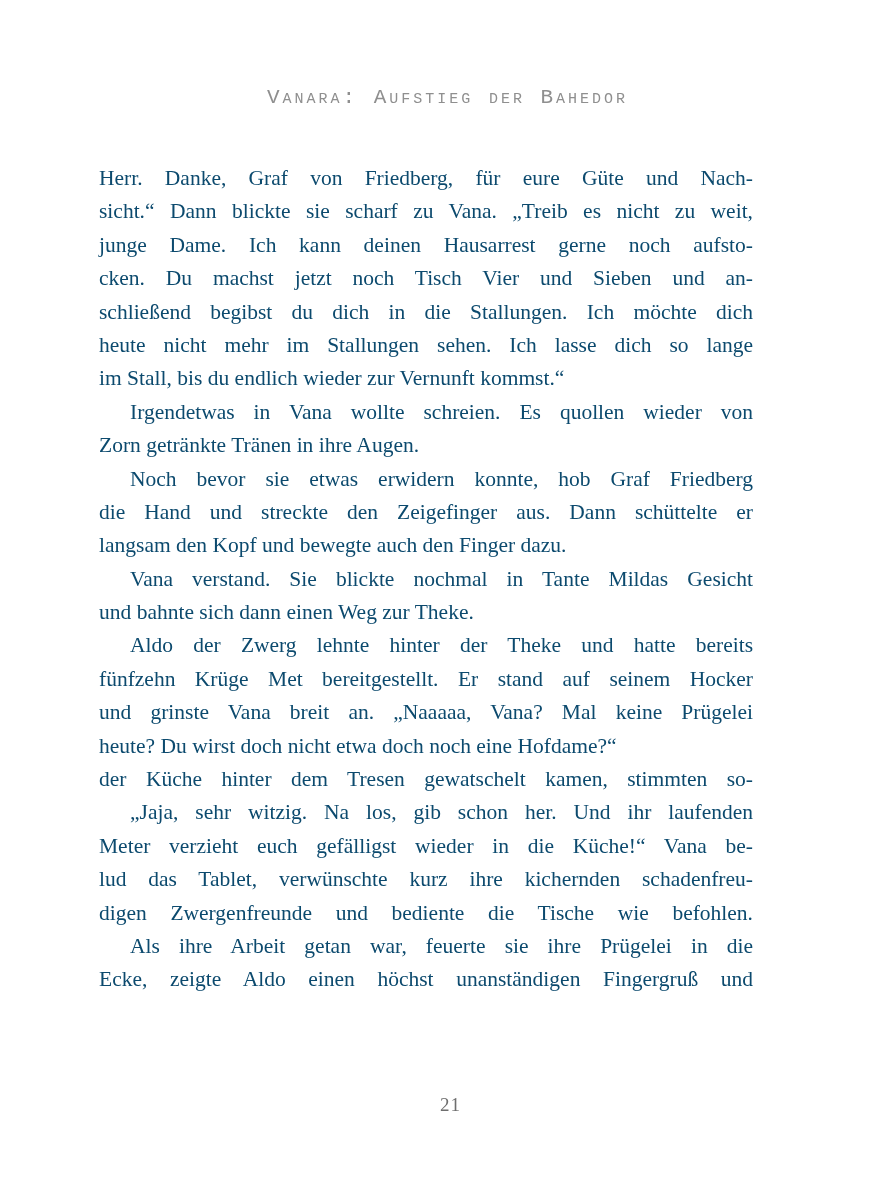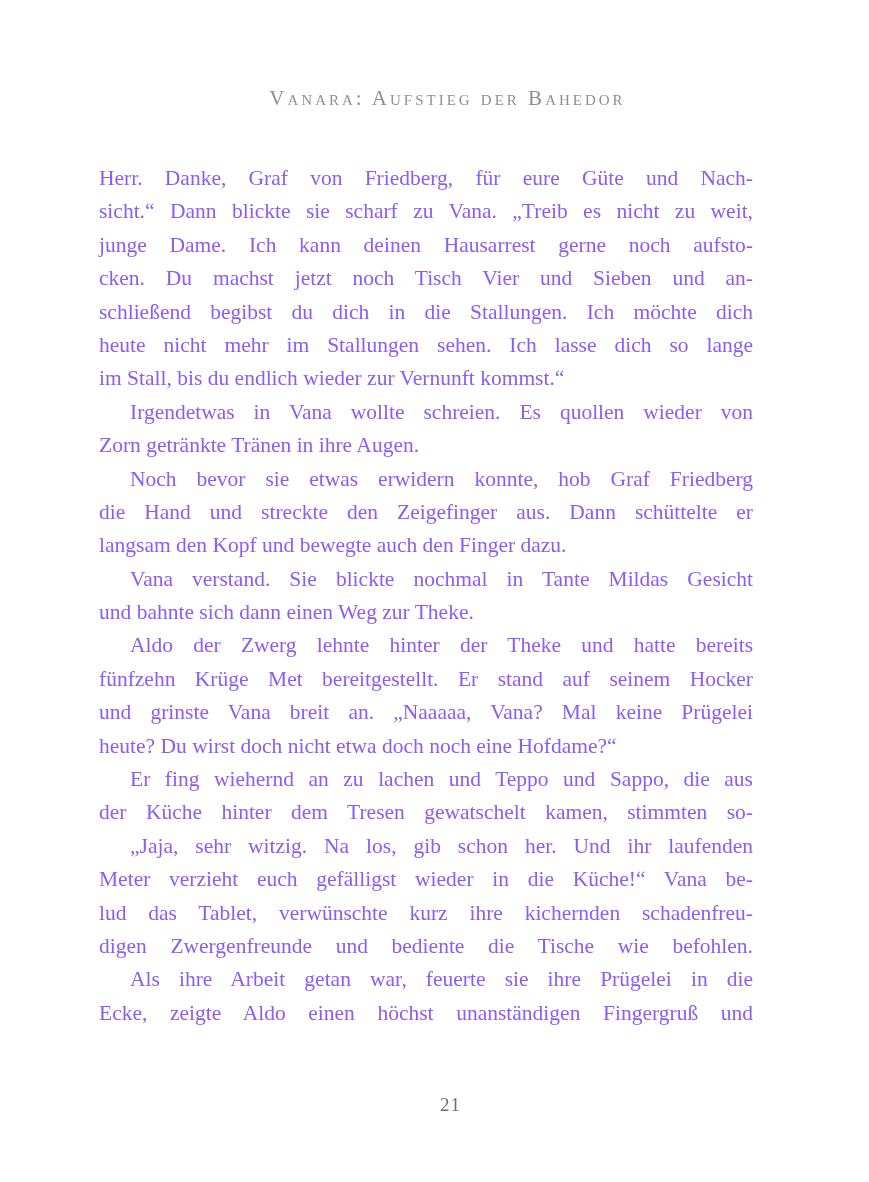--- a/index.html
+++ b/index.html
@@ -17,21 +17,21 @@
   }
   .running-header {
     position: absolute;
     top: 86px;
     left: 0;
     right: 0;
     text-align: center;
     transform: translateX(13px);
   }
   .running-header span {
-    font-family: Liberation Serif, serif;
+    font-family: Liberation Mono, monospace;
     font-variant: small-caps;
     font-size: 21px;
     letter-spacing: 3px;
     color: #8f8f8f;
   }
   .body-text {
     position: absolute;
     top: 162px;
     left: 99px;
     width: 654px;
@@ -70,21 +70,21 @@
 </style>
 </head>
 <body>
 
 <div class="book-page">
 
   <div class="running-header">
     <span style="color: rgb(143, 143, 143);">Vanara: Aufstieg der Bahedor</span>
   </div>
 
-  <div class="body-text" id="body-text" style="color: #8b5cf6;">
+  <div class="body-text" id="body-text" style="color: #0c4a6e;">
       <div class="para">
         <div class="line">Herr. Danke, Graf von Friedberg, für eure Güte und Nach-</div>
         <div class="line">sicht.“ Dann blickte sie scharf zu Vana. „Treib es nicht zu weit,</div>
         <div class="line">junge Dame. Ich kann deinen Hausarrest gerne noch aufsto-</div>
         <div class="line">cken. Du machst jetzt noch Tisch Vier und Sieben und an-</div>
         <div class="line">schließend begibst du dich in die Stallungen. Ich möchte dich</div>
         <div class="line">heute nicht mehr im Stallungen sehen. Ich lasse dich so lange</div>
         <div class="line lastline">im Stall, bis du endlich wieder zur Vernunft kommst.“</div>
       </div>
       <div class="para">
@@ -100,21 +100,20 @@
         <div class="line indented">Vana verstand. Sie blickte nochmal in Tante Mildas Gesicht</div>
         <div class="line lastline">und bahnte sich dann einen Weg zur Theke.</div>
       </div>
       <div class="para">
         <div class="line indented">Aldo der Zwerg lehnte hinter der Theke und hatte bereits</div>
         <div class="line">fünfzehn Krüge Met bereitgestellt. Er stand auf seinem Hocker</div>
         <div class="line">und grinste Vana breit an. „Naaaaa, Vana? Mal keine Prügelei</div>
         <div class="line lastline">heute? Du wirst doch nicht etwa doch noch eine Hofdame?“</div>
       </div>
       <div class="para">
-        <div class="line indented">Er fing wiehernd an zu lachen und Teppo und Sappo, die aus</div>
         <div class="line">der Küche hinter dem Tresen gewatschelt kamen, stimmten so-</div>
       </div>
       <div class="para">
         <div class="line indented">„Jaja, sehr witzig. Na los, gib schon her. Und ihr laufenden</div>
         <div class="line">Meter verzieht euch gefälligst wieder in die Küche!“ Vana be-</div>
         <div class="line">lud das Tablet, verwünschte kurz ihre kichernden schadenfreu-</div>
         <div class="line">digen Zwergenfreunde und bediente die Tische wie befohlen.</div>
       </div>
       <div class="para">
         <div class="line indented">Als ihre Arbeit getan war, feuerte sie ihre Prügelei in die</div>

